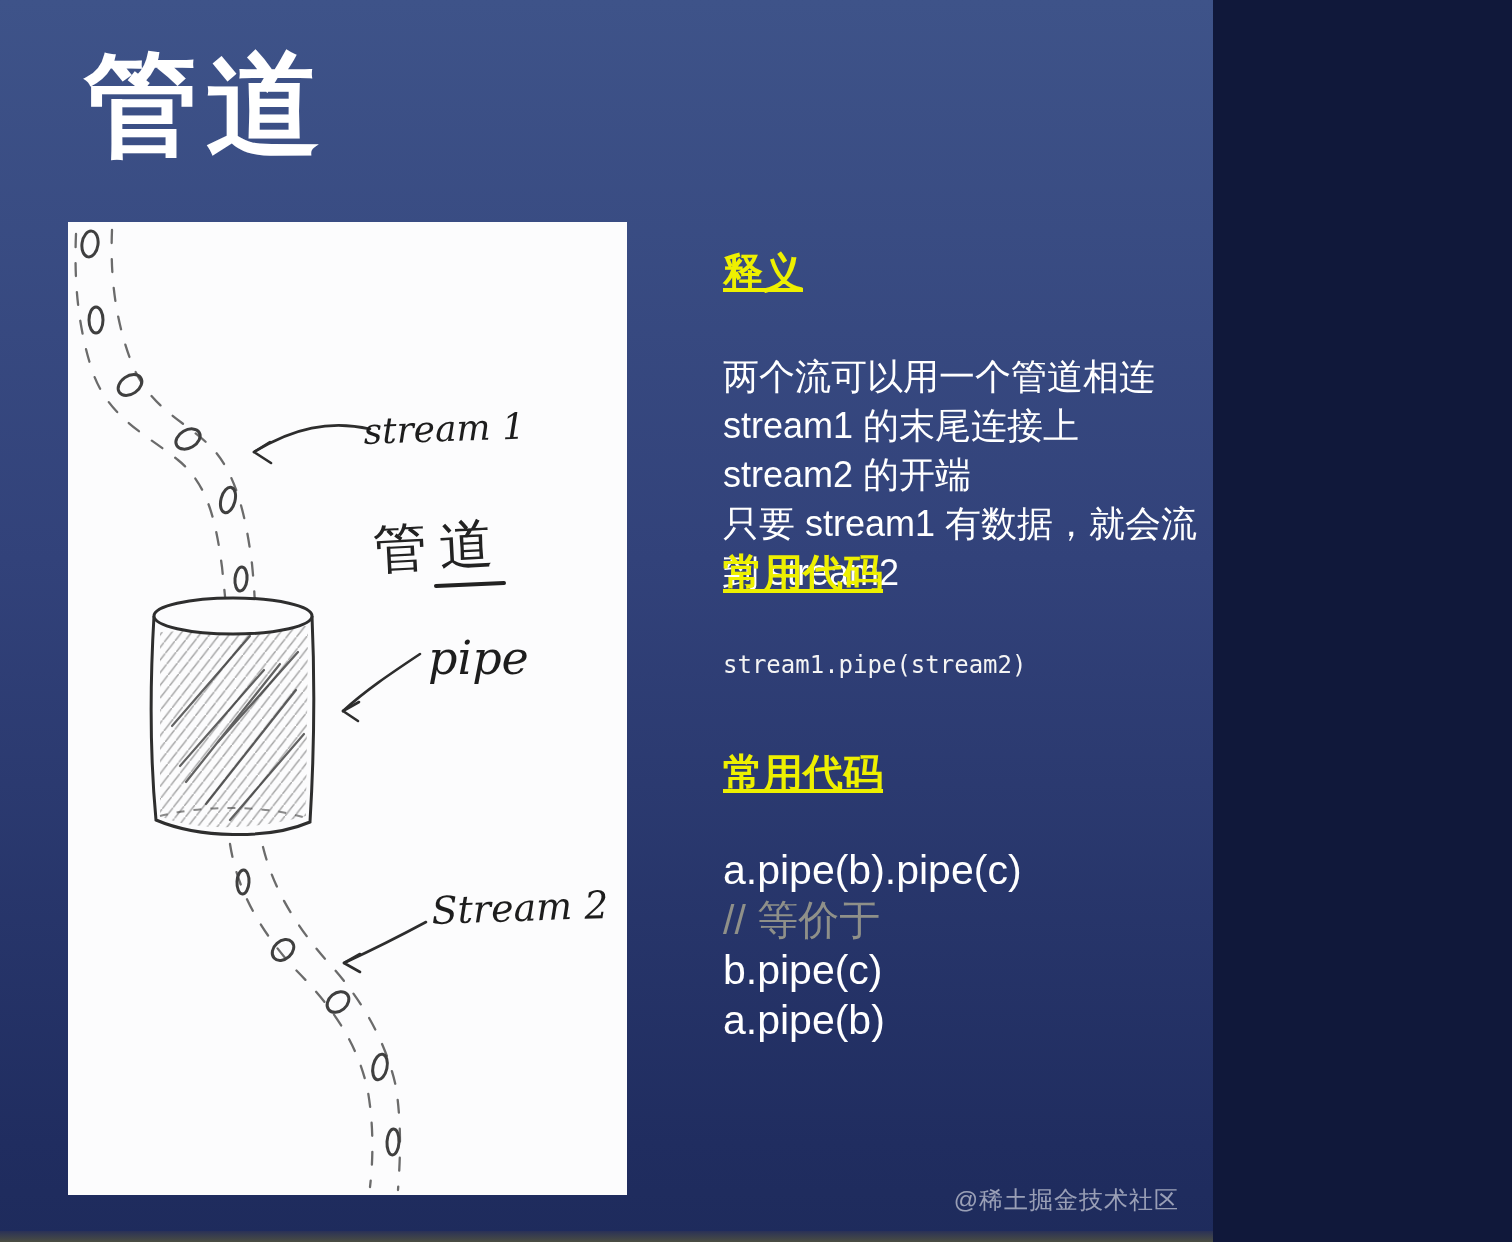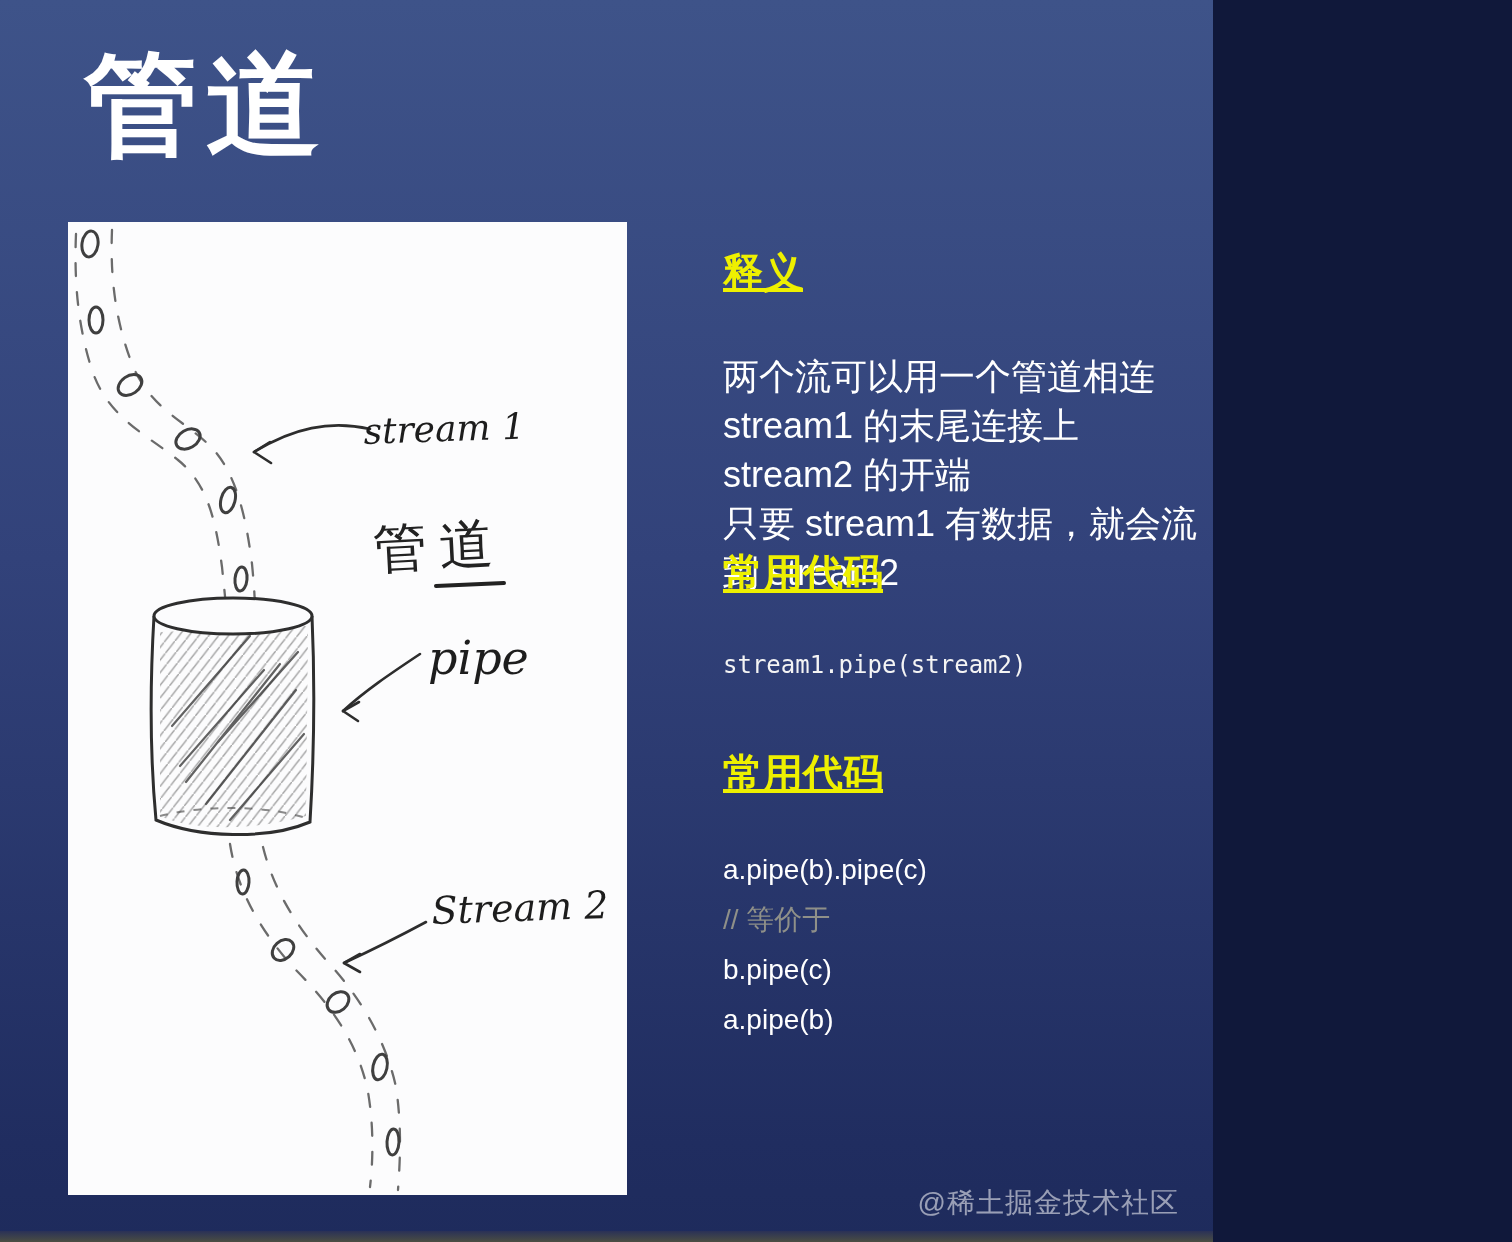--- a/index.html
+++ b/index.html
@@ -16,24 +16,24 @@
     position:absolute; left:68px; top:222px; width:559px; height:973px;
     background:#fcfcfd;
   }
   .sketch-panel svg { display:block; width:559px; height:973px; }
   .hand-label { font-family:"DejaVu Serif", serif; font-style:italic; fill:#1d1d1d; }
   .hand-cjk { font-family:"DejaVu Sans", sans-serif; fill:#222222; }
   .content-block { position:absolute; left:723px; color:#ffffff; }
   .section-heading { font-size:40px; font-weight:600; line-height:1.1;text-decoration:underline; }
   .para { font-size:36px; line-height:49px; font-weight:400; }
   .code-line { font-family:"DejaVu Sans Mono", monospace; font-size:24px; color:#f4f4f4; }
-  .chain { font-size:28px; line-height:50px; font-weight:500; }
+  .chain { font-size:41px; line-height:50px; font-weight:500; }
   .watermark {
     position:absolute; top:1184px; right:34px;
-    font-size:28px; color:rgba(255,255,255,0.55); letter-spacing:1px;
+    font-size:24px; color:rgba(255,255,255,0.55); letter-spacing:1px;
   }
   .bottom-strip {
     position:absolute; left:0; right:0; bottom:0; height:11px;
     background:linear-gradient(180deg,#2a3157 0%, #4b4e42 100%);
   }
 </style>
 </head>
 <body>
 
 <div class="slide">

